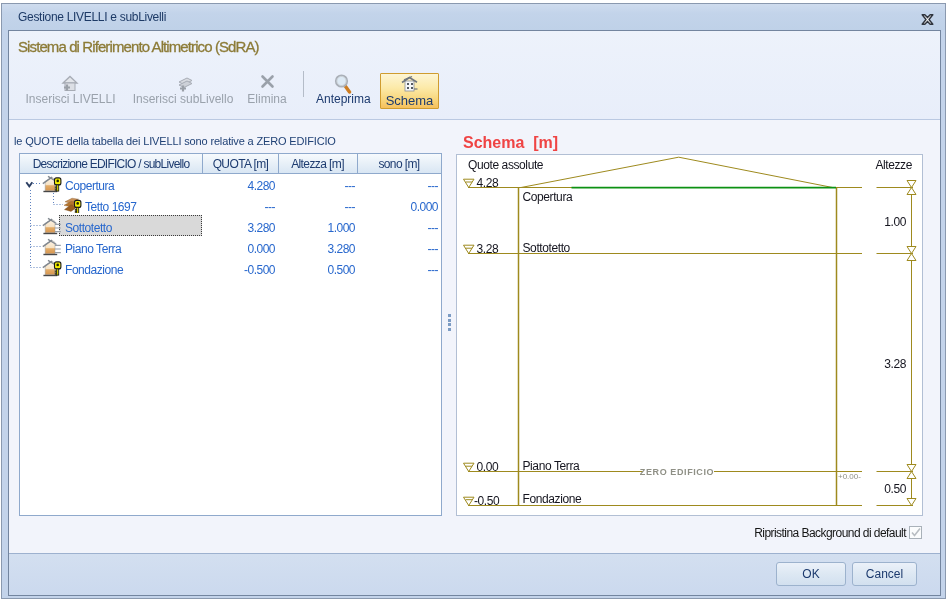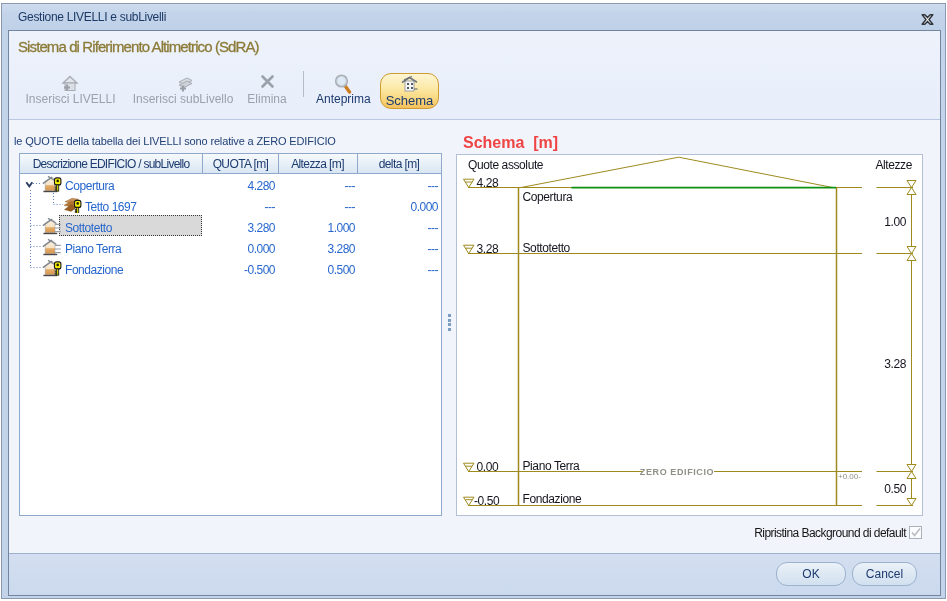--- a/index.html
+++ b/index.html
@@ -9,41 +9,41 @@
   .titlebar { position:absolute; left:2px; top:4px; width:943px; height:26px;
     background:linear-gradient(180deg,#cfdcee 0%,#c3d4ea 35%,#bfd1e8 100%); }
   .titletext { position:absolute; left:18px; top:10px; font-size:12px; letter-spacing:-0.3px; color:#1d3a66; }
   .inner { position:absolute; left:8px; top:30px; width:933px; height:566px; border:1px solid #73859f; background:#f2f4fb; }
   .headzone { position:absolute; left:9px; top:31px; width:931px; height:89px;
     background:linear-gradient(180deg,#edf2fb 0%,#e8eefa 100%); border-bottom:1px solid #bac9e2; }
   h1 { position:absolute; left:18px; top:38px; font-size:15px; font-weight:normal; color:#8c7b37; letter-spacing:-0.9px; -webkit-text-stroke:0.3px #8c7b37; }
   .tlabel { position:absolute; top:92px; font-size:12px; text-align:center; color:#9aa2ac; white-space:nowrap; }
   .tlabel.en { color:#1c3a6e; }
   .sep { position:absolute; left:303px; top:71px; width:1px; height:26px; background:#b4bcc8; }
-  .schemabtn { position:absolute; left:380px; top:73px; width:59px; height:36px; border:1px solid #cf9c2f; border-radius:11px;
+  .schemabtn { position:absolute; left:380px; top:73px; width:59px; height:36px; border:1px solid #cf9c2f; border-radius:1px;
     background:linear-gradient(180deg,#fdf5d3 0%,#fceaa9 40%,#f8d67c 75%,#f5c05c 100%); }
   .schemabtn .lbl { position:absolute; left:0; right:0; top:18.5px; text-align:center; font-size:13px; color:#1c3a6e; }
   .lequote { position:absolute; left:14px; top:135px; font-size:11px; letter-spacing:-0.15px; color:#214276; }
   .schemah { position:absolute; left:463px; top:134px; font-size:16px; font-weight:bold; color:#ef4444; }
   .table { position:absolute; left:19px; top:153px; width:423px; height:363px; border:1px solid #8fa9cc; background:#fff; }
   .thead { position:absolute; left:19px; top:153px; width:423px; height:21px; border:1px solid #8fa9cc;
     background:linear-gradient(180deg,#f7fafd 0%,#e9f1f8 45%,#d9e6f3 100%); }
   .th { position:absolute; top:157px; white-space:nowrap; font-size:12px; letter-spacing:-0.6px; color:#1e3c70; text-align:center; }
   .thsep { position:absolute; top:0px; width:1px; height:20px; background:#8fa9cc; }
   .sel { position:absolute; left:59px; top:215px; width:143px; height:21px; background:#d9d9d9; border:1px dotted #3c3c3c; }
   .treetext { position:absolute; font-size:12px; letter-spacing:-0.45px; color:#2767cd; }
   .num { position:absolute; font-size:12px; letter-spacing:-0.5px; color:#2767cd; text-align:right; }
   .dots { position:absolute; left:448px; top:314px; width:4px; height:16px; }
   .dots i { display:block; width:3px; height:3px; background:#7c9cc4; margin:0 0 1.5px 0; }
   .schpanel { position:absolute; left:456px; top:154px; width:467px; height:362px; border:1px solid #b2bfd4; background:#fff; }
   .chktext { position:absolute; left:606px; top:526px; width:300px; font-size:12px; letter-spacing:-0.55px; color:#151515; text-align:right; }
   .chkbox { position:absolute; left:909px; top:526px; width:13px; height:13px; border:1px solid #a9b1b9; background:#fbfcfd; }
   .footer { position:absolute; left:9px; top:553px; width:931px; height:42px; border-top:1px solid #9db1cf;
     background:linear-gradient(180deg,#d3dff0 0%,#cbd9ee 100%); }
-  .btn { position:absolute; top:562px; height:24px; border:1px solid #9cb2cd; border-radius:11px;
+  .btn { position:absolute; top:562px; height:24px; border:1px solid #9cb2cd; border-radius:3px;
     background:linear-gradient(180deg,#ebf1f9 0%,#dde8f3 50%,#d2e0ef 100%); font-size:12px; color:#1c3a6e;
     text-align:center; line-height:22px; }
 </style>
 </head>
 <body>
 <div class="dlg"></div>
 <div class="titlebar"></div>
 <div class="titletext">Gestione LIVELLI e subLivelli</div>
 
 <svg class="abs" style="left:921px;top:14px" width="13" height="11" viewBox="0 0 13 11">
@@ -95,21 +95,21 @@
 </svg>
 
 <div class="lequote">le QUOTE della tabella dei LIVELLI sono relative a ZERO EDIFICIO</div>
 <div class="schemah">Schema&nbsp; [m]</div>
 
 <div class="table"></div>
 <div class="thead"></div>
 <div class="th" style="left:20px;width:182px;letter-spacing:-0.75px;">Descrizione EDIFICIO / subLivello</div>
 <div class="th" style="left:203px;width:75px;">QUOTA [m]</div>
 <div class="th" style="left:278px;width:79px;">Altezza [m]</div>
-<div class="th" style="left:358px;width:82px;">delta [m]</div>
+<div class="th" style="left:358px;width:82px;">sono [m]</div>
 <div class="thsep" style="left:202px;top:154px;"></div>
 <div class="thsep" style="left:278px;top:154px;"></div>
 <div class="thsep" style="left:357px;top:154px;"></div>
 
 <svg class="abs" style="left:19px;top:174px" width="423" height="341" viewBox="0 0 423 341">
   <g stroke="#5f82c0" stroke-width="1" stroke-dasharray="1,2" fill="none">
     <path d="M11.5,16 V93.5"></path>
     <path d="M14,9.5 H23"></path>
     <path d="M11.5,51.5 H23"></path>
     <path d="M11.5,72.5 H23"></path>

